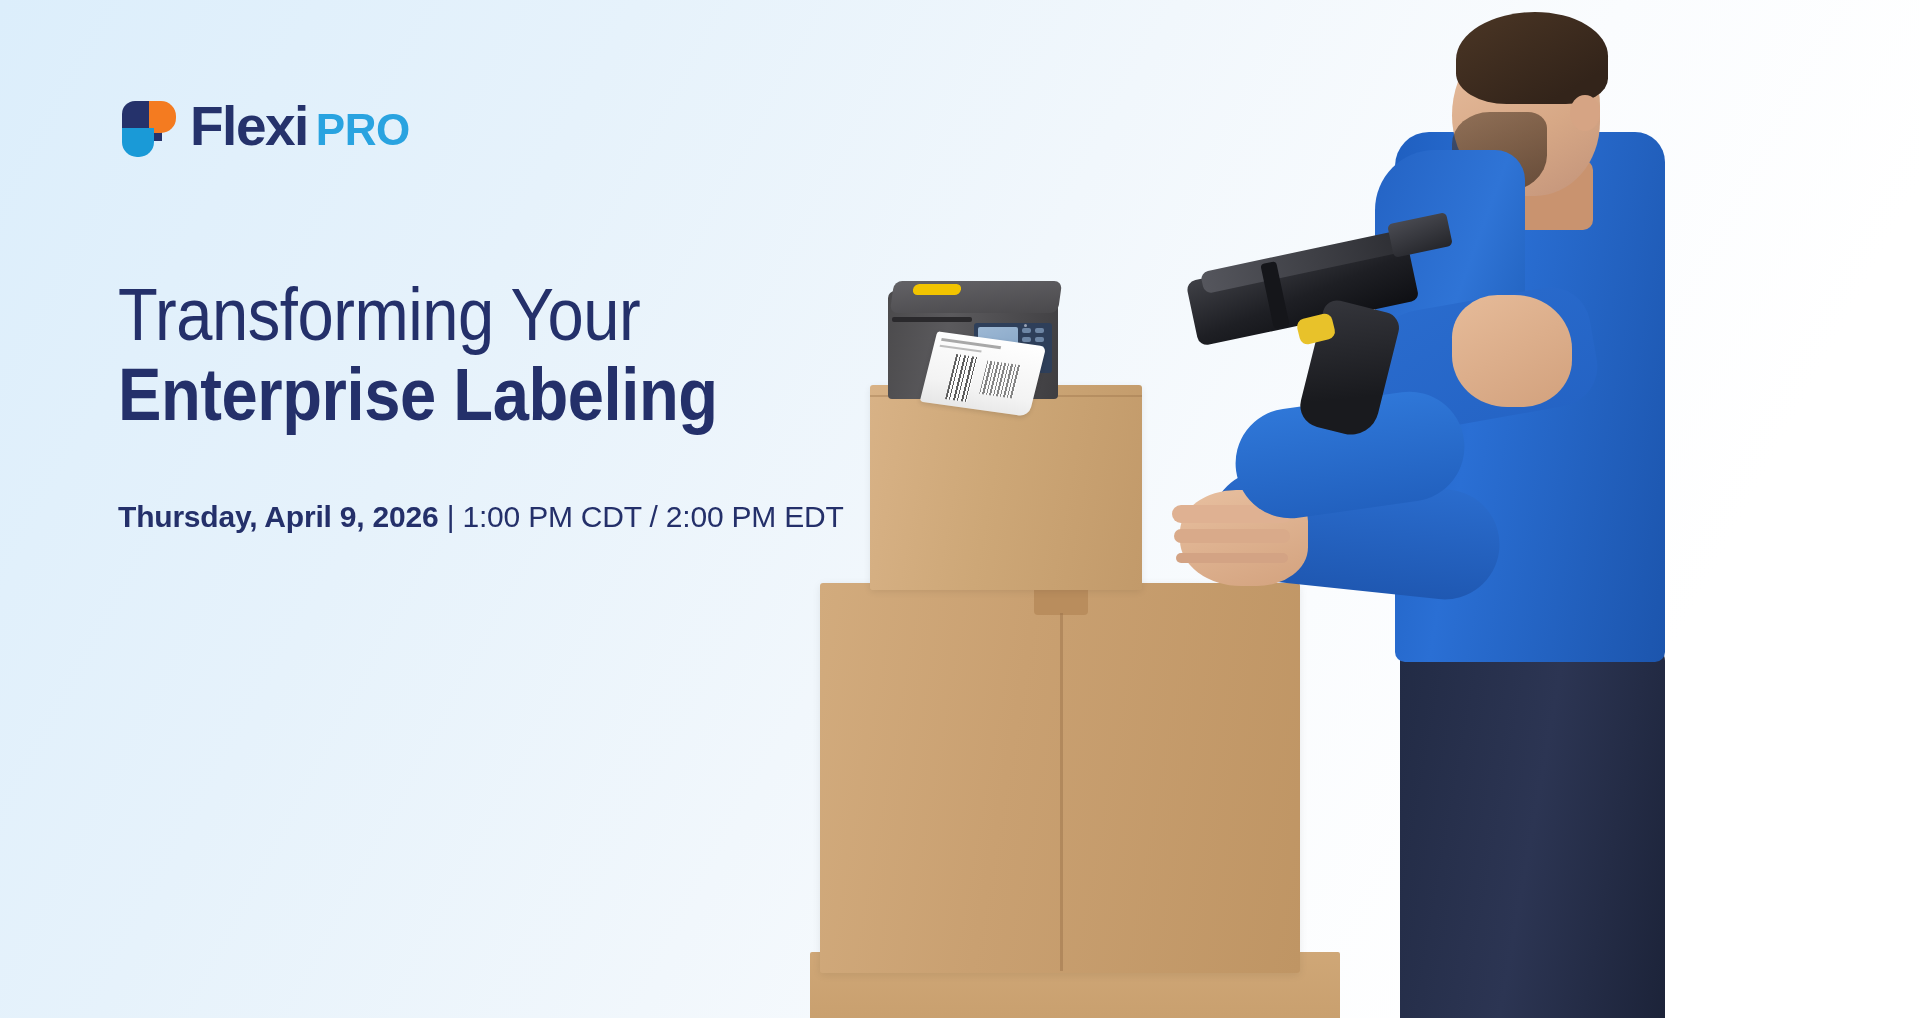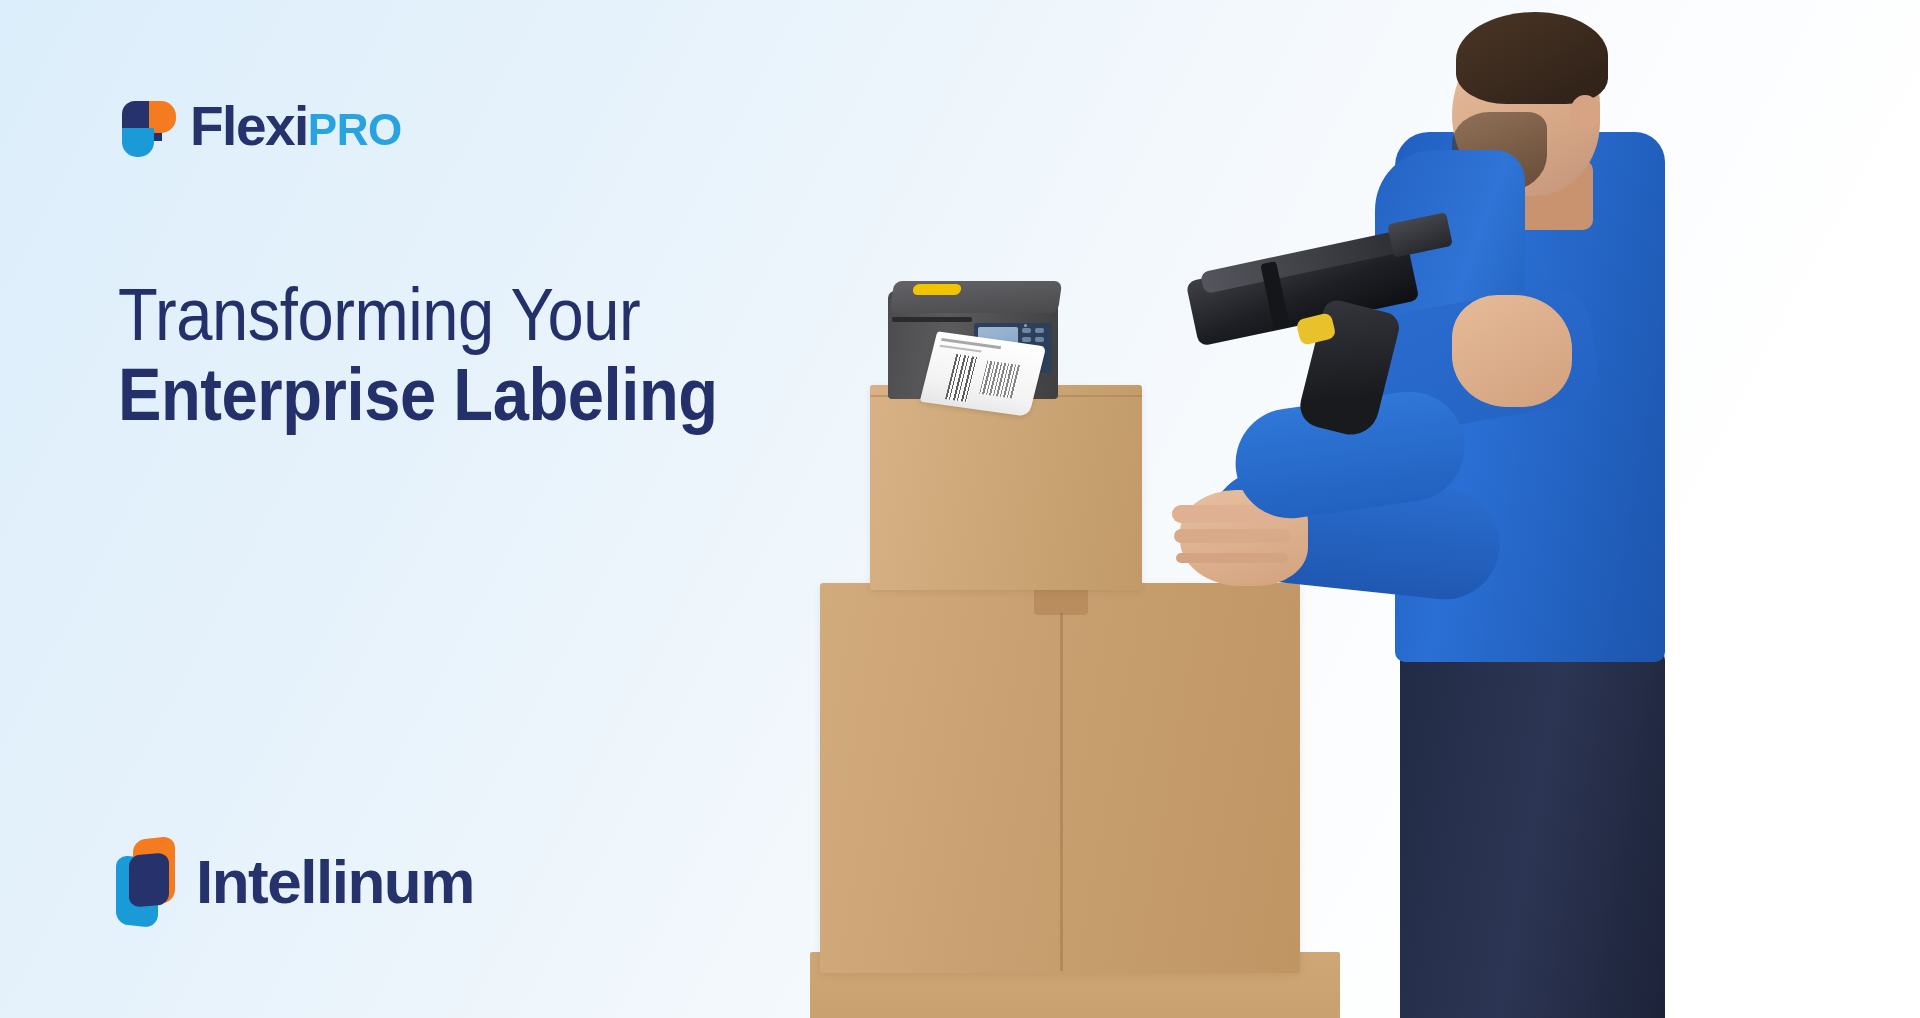--- a/index.html
+++ b/index.html
@@ -74,21 +74,21 @@
     letter-spacing: -1.5px;
     line-height: 1;
     display: flex;
     align-items: baseline;
   }
   .flexi-word .t-flexi { color: #25326b; }
   .flexi-word .t-pro {
     color: #29a3e0;
     font-size: 44px;
     letter-spacing: -0.5px;
-    margin-left: 0;
+    margin-left: 8px;
   }
 
   
   .headline {
     position: absolute;
     left: 2px;
     top: 228px;
     width: 780px;
     color: #24306a;
     font-family: "Liberation Sans Narrow", "Liberation Sans", sans-serif;
@@ -618,25 +618,20 @@
         <span class="t-flexi">Flexi</span>
         <span class="t-pro">PRO</span>
       </div>
     </div>
 
     <h1 class="headline">
       <span class="line1">Transforming Your</span>
       <span class="line2">Enterprise Labeling</span>
     </h1>
 
-
-
-    <div class="intellinum-logo">
-      <div class="intel-mark">
-        <div class="leaf-orange"></div>
-        <div class="leaf-blue"></div>
-        <div class="leaf-navy"></div>
-      </div>
-      <div class="intel-word">Intellinum</div>
-    </div>
+    <div class="date-line">
+      <span class="d-bold">Thursday, April 9, 2026</span><span class="d-reg"> | </span><span class="d-reg">1:00 PM CDT / 2:00 PM EDT</span>
+    </div>
+
+
 
   </div>
 </div>
 
 </body></html>

